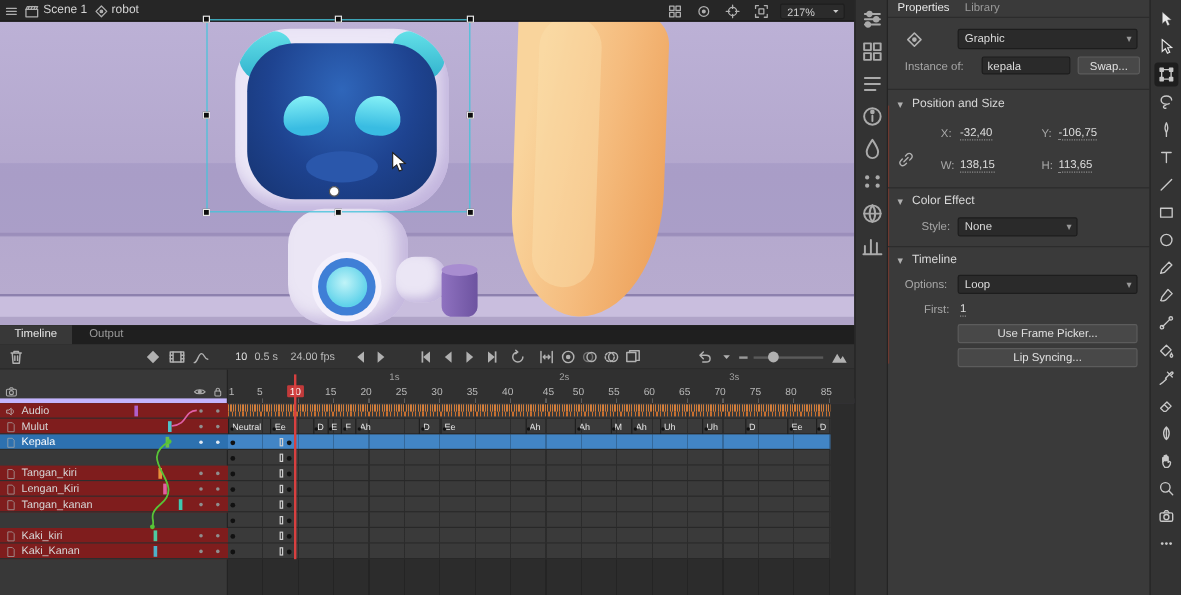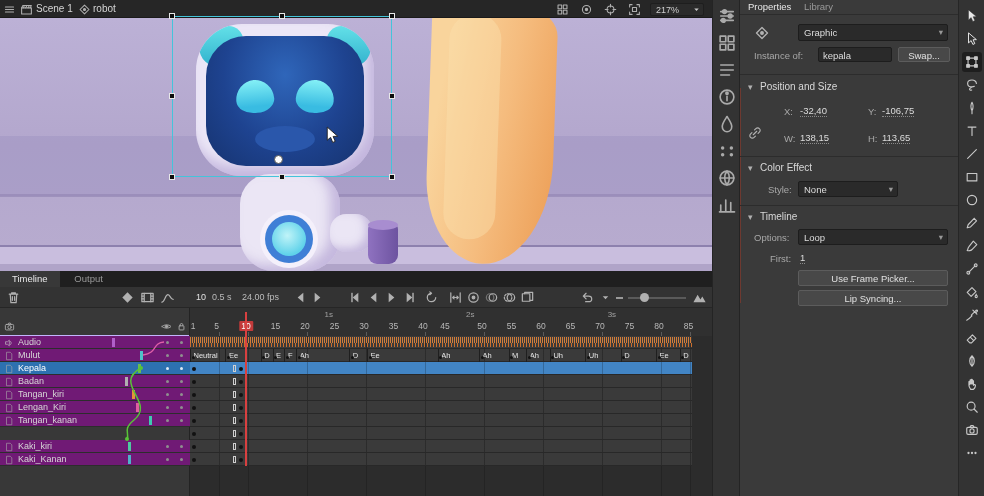--- a/index.html
+++ b/index.html
@@ -91,33 +91,33 @@
   .tl-tab.active{background:#383838;color:#e8e8e8}
   .tl-tab.inactive{color:#999}
   #tl-controls{position:absolute;left:0;top:16px;width:712px;height:21px;background:#333;border-bottom:1px solid #262626}
   .cbtn{position:absolute;top:2.5px;width:15px;height:15px;opacity:.85}
   .cstat{position:absolute;top:5px;font-size:9px;color:#bbb;white-space:nowrap}
   #cur-frame{color:#e0e0e0}
   .sl-minus{position:absolute;left:616px;top:10px;width:7px;height:2px;background:#999}
   .sl-track{position:absolute;left:628px;top:10px;width:58px;height:2px;background:#5a5a5a}
   .sl-handle{position:absolute;left:640px;top:6px;width:9px;height:9px;border-radius:50%;background:#b0b0b0}
 
-  #tl-header{position:absolute;left:0;top:37px;width:712px;height:28px;background:#383838;border-bottom:1px solid #c4b5fd}
+  #tl-header{position:absolute;left:0;top:37px;width:712px;height:28px;background:#383838;border-bottom:4px solid #c4b5fd}
   #tl-header-left{position:absolute;left:0;top:0;width:190px;height:28px;border-right:1px solid #232323}
   .hicon{position:absolute;width:11px;height:11px;top:13px;opacity:.8}
   #ruler{position:absolute;left:190px;top:0;width:522px;height:28px;background:#303030}
   .rsec{position:absolute;top:2px;font-size:8px;color:#a0a0a0;transform:translateX(-50%)}
   .rnum{position:absolute;top:13px;font-size:8.5px;color:#b8b8b8;transform:translateX(-50%)}
   .rnum.ph{background:#c23a3a;color:#fff;padding:0 2px;border-radius:1px}
   #ruler-ticks{position:absolute;left:0;bottom:0;width:502px;height:4px;
     background:repeating-linear-gradient(90deg,transparent 0 28.5px,#5a5a5a 28.5px 29.5px)}
 
   #tl-body{position:absolute;left:0;top:65px;width:712px;height:160px}
   #layer-list{position:absolute;left:0;top:0;width:190px;height:160px;background:#383838;border-right:1px solid #232323}
-  .lrow{position:absolute;left:0;width:190px;height:13px;border-bottom:1px solid #2d2d2d;background:#701a75}
+  .lrow{position:absolute;left:0;width:190px;height:13px;border-bottom:1px solid #2d2d2d;background:#7f1d1d}
   .lrow.selected{background:#2d71b0}
   .licon{position:absolute;left:4px;top:1.5px;width:10px;height:10px;opacity:.8}
   .lname{position:absolute;left:18px;top:1px;font-size:9px;color:#d6d6d6;white-space:nowrap}
   .lrow.selected .lname{color:#fff}
   .lswatch{position:absolute;top:2px;width:3px;height:9px}
   .ldot{position:absolute;top:5px;width:3px;height:3px;border-radius:50%;background:#8f8f8f}
   .ldot.d1{left:166px}.ldot.d2{left:180px}
   .lrow.selected .ldot{background:#dfe9f3}
   #parent-links{position:absolute;left:0;top:0;width:190px;height:130px;pointer-events:none;z-index:1}
 
@@ -619,21 +619,21 @@
         <span class="rsec" style="left: 421.9px;">3s</span>
         <span class="rnum" style="left: 3px;">1</span>
         <span class="rnum" style="left: 26.6px;">5</span>
         <span class="rnum ph" style="left: 56.1px;">10</span>
         <span class="rnum" style="left: 85.6px;">15</span>
         <span class="rnum" style="left: 115.1px;">20</span>
         <span class="rnum" style="left: 144.6px;">25</span>
         <span class="rnum" style="left: 174.1px;">30</span>
         <span class="rnum" style="left: 203.6px;">35</span>
         <span class="rnum" style="left: 233.1px;">40</span>
-        <span class="rnum" style="left: 255px;">45</span>
+        <span class="rnum" style="left: 267px;">45</span>
         <span class="rnum" style="left: 292.1px;">50</span>
         <span class="rnum" style="left: 321.6px;">55</span>
         <span class="rnum" style="left: 351.1px;">60</span>
         <span class="rnum" style="left: 380.6px;">65</span>
         <span class="rnum" style="left: 410.1px;">70</span>
         <span class="rnum" style="left: 439.6px;">75</span>
         <span class="rnum" style="left: 469.1px;">80</span>
         <span class="rnum" style="left: 498.6px;">85</span>
       </div>
   </div>
@@ -669,31 +669,20 @@
           <span class="ldot d2"></span>
         </div>
         <div class="lrow selected" style="top: 26px;">
           <span class="licon">
             <svg viewBox="0 0 16 16">
               <path d="M4 2 H10 L12.5 4.5 V14 H4 Z" fill="none" stroke="#aaa" stroke-width="1.2"></path>
             </svg>
           </span>
           <span class="lname">Kepala</span>
           <span class="lswatch" style="left: 138px; background: rgb(106, 191, 75);"></span>
-          <span class="ldot d1"></span>
-          <span class="ldot d2"></span>
-        </div>
-        <div class="lrow" style="top: 39px;">
-          <span class="licon">
-            <svg viewBox="0 0 16 16">
-              <path d="M4 2 H10 L12.5 4.5 V14 H4 Z" fill="none" stroke="#aaa" stroke-width="1.2"></path>
-            </svg>
-          </span>
-          <span class="lname">Badan</span>
-          <span class="lswatch" style="left: 125px; background: rgb(176, 176, 176);"></span>
           <span class="ldot d1"></span>
           <span class="ldot d2"></span>
         </div>
         <div class="lrow" style="top: 52px;">
           <span class="licon">
             <svg viewBox="0 0 16 16">
               <path d="M4 2 H10 L12.5 4.5 V14 H4 Z" fill="none" stroke="#aaa" stroke-width="1.2"></path>
             </svg>
           </span>
           <span class="lname">Tangan_kiri</span>

